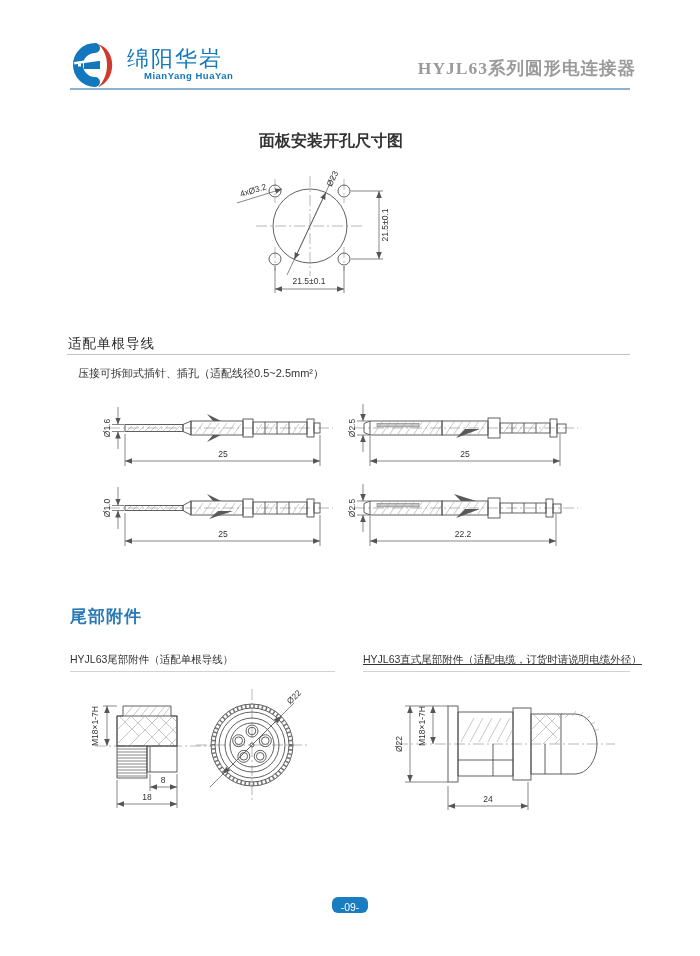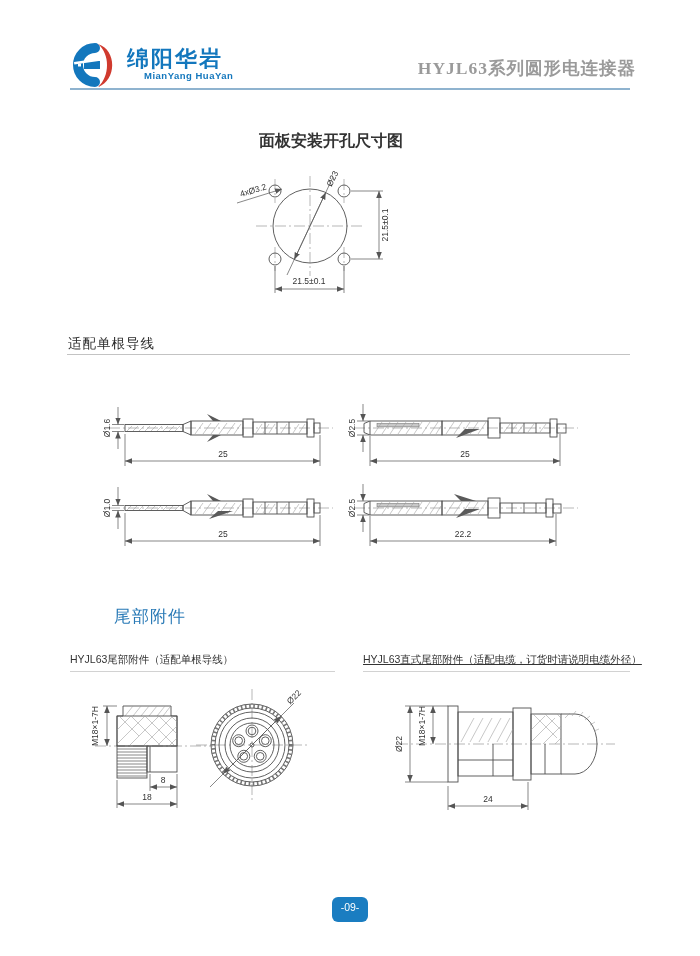--- a/index.html
+++ b/index.html
@@ -1,44 +1,44 @@
 <!DOCTYPE html>
 <html><head>
 <meta charset="utf-8">
 <style>
   html,body{margin:0;padding:0;background:#ffffff;}
   .page{position:relative;width:700px;height:956px;background:#ffffff;
         font-family:"Liberation Sans","DejaVu Sans",sans-serif;overflow:hidden;}
   .abs{position:absolute;}
 
   
-  .brand-cn{position:absolute;left:127px;top:44px;font-size:22px;font-weight:bold;
+  .brand-cn{position:absolute;left:127px;top:44px;font-size:22px;font-weight:normal;
             color:#1377BD;letter-spacing:2px;}
   .brand-en{position:absolute;left:128px;top:70px;font-size:9.5px;font-weight:bold;
             color:#1377BD;letter-spacing:0.5px;margin-left:16px;}
   .doc-title{position:absolute;right:64px;top:56px;font-size:17.5px;font-weight:bold;
              color:#9A9A9A;letter-spacing:1px;
              font-family:"Liberation Serif","DejaVu Serif",serif;}
   .header-rule{position:absolute;left:70px;top:88px;width:560px;height:2px;background:#8FB3CF;}
 
   
   .panel-title{position:absolute;left:259px;top:131px;font-size:16px;color:#333;font-weight:bold;}
   .contact-title{position:absolute;left:68px;top:335px;font-size:13.5px;color:#2b2b2b;
                  letter-spacing:1px;}
   .contact-rule{position:absolute;left:67px;top:354px;width:563px;height:1px;background:#c3c3c3;}
   .contact-sub{position:absolute;left:78px;top:366px;font-size:11px;color:#333;}
-  .tail-title{position:absolute;left:70px;top:605px;font-size:17px;font-weight:normal;color:#2879B6;
-              letter-spacing:1px;margin-left:44px;}
+  .tail-title{position:absolute;left:70px;top:605px;font-size:17px;font-weight:bold;color:#2879B6;
+              letter-spacing:1px;}
   .tail-sub-left{position:absolute;left:70px;top:653px;font-size:10.5px;color:#333;text-align:center;}
   .tail-sub-right{position:absolute;left:363px;top:653px;font-size:10.5px;color:#333;text-decoration:underline;}
   .tail-rule-left{position:absolute;left:70px;top:671px;width:265px;height:1px;background:#d2d2d2;}
   .tail-rule-right{position:absolute;left:363px;top:671px;width:267px;height:1px;background:#d2d2d2;}
 
   
-  .page-pill{position:absolute;left:332px;top:897px;width:36px;height:25px;border-radius:6px;
+  .page-pill{position:absolute;left:332px;top:897px;width:36px;height:16px;border-radius:6px;
              background:#1A7DC1;color:#fff;font-size:10.5px;text-align:center;line-height:20px;}
 
   
   .ln{fill:none;stroke:#4f4f4f;stroke-width:0.9;}
   .dim{fill:none;stroke:#555;stroke-width:0.7;}
   .cl{fill:none;stroke:#888;stroke-width:0.6;stroke-dasharray:11 3 2 3;}
   .ht{fill:none;stroke:#9a9a9a;stroke-width:0.55;}
   .knurl{fill:none;stroke:#555;stroke-width:0.7;}
   .knurlring{fill:none;stroke:#777;stroke-width:4;stroke-dasharray:1.6 2.6;}
   .tine{fill:#5a5a5a;stroke:none;}
@@ -94,20 +94,21 @@
     <line class="dim" x1="176" y1="38" x2="176" y2="106" marker-start="url(#ar1)" marker-end="url(#ar1)"></line>
     <text transform="rotate(-90 185 72)" x="185" y="72" text-anchor="middle">21.5±0.1</text>
     <line class="dim" x1="72" y1="113" x2="72" y2="140"></line>
     <line class="dim" x1="141" y1="113" x2="141" y2="140"></line>
     <line class="dim" x1="72" y1="136" x2="141" y2="136" marker-start="url(#ar1)" marker-end="url(#ar1)"></line>
     <text x="106" y="131" text-anchor="middle">21.5±0.1</text>
   </svg>
 
   <div class="contact-title">适配单根导线</div>
   <div class="contact-rule"></div>
+  <div class="contact-sub">压接可拆卸式插针、插孔（适配线径0.5~2.5mm²）</div>
 
   <svg class="abs" style="left:103px;top:398px" width="235" height="78" viewBox="0 0 235 78">
     <defs>
         <marker id="ar2" markerWidth="9" markerHeight="9" refX="7" refY="4" orient="auto-start-reverse" markerUnits="userSpaceOnUse">
           <path d="M0,1.2 L7,4 L0,6.8 Z" fill="#555"></path>
         </marker>
       </defs>
     <line class="cl" x1="6" y1="30" x2="230" y2="30"></line>
     <line class="dim" x1="15" y1="9" x2="15" y2="26.5" marker-end="url(#ar2)"></line>
     <line class="dim" x1="15" y1="51" x2="15" y2="33.5" marker-end="url(#ar2)"></line>

